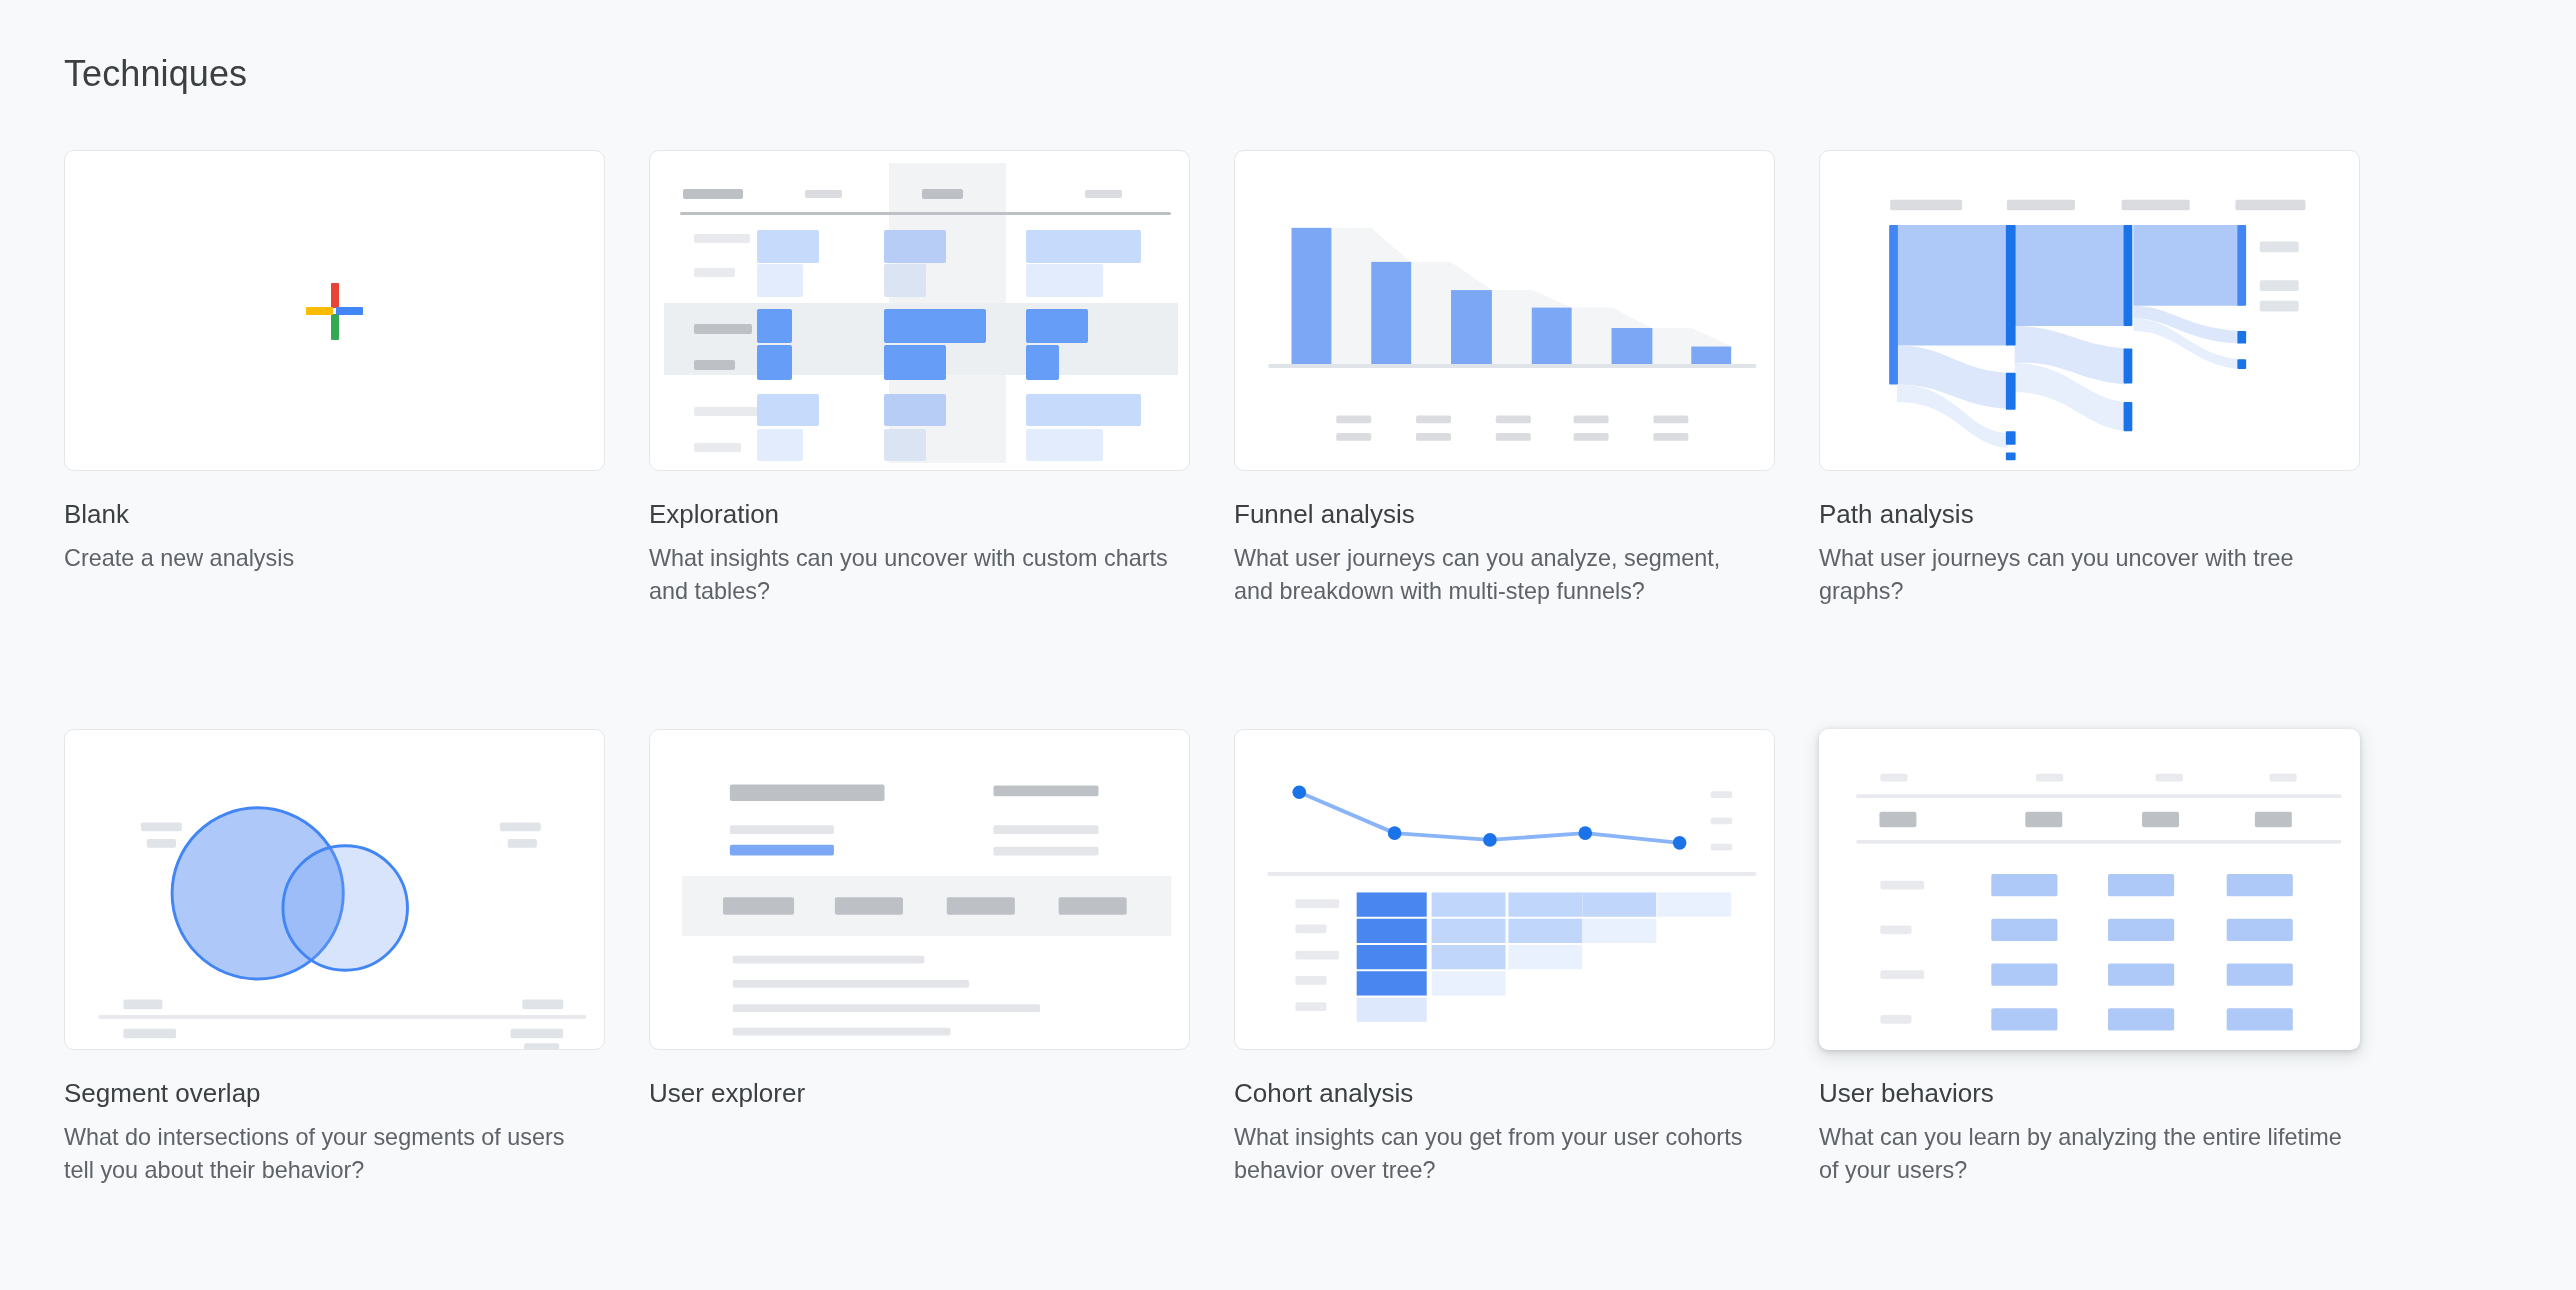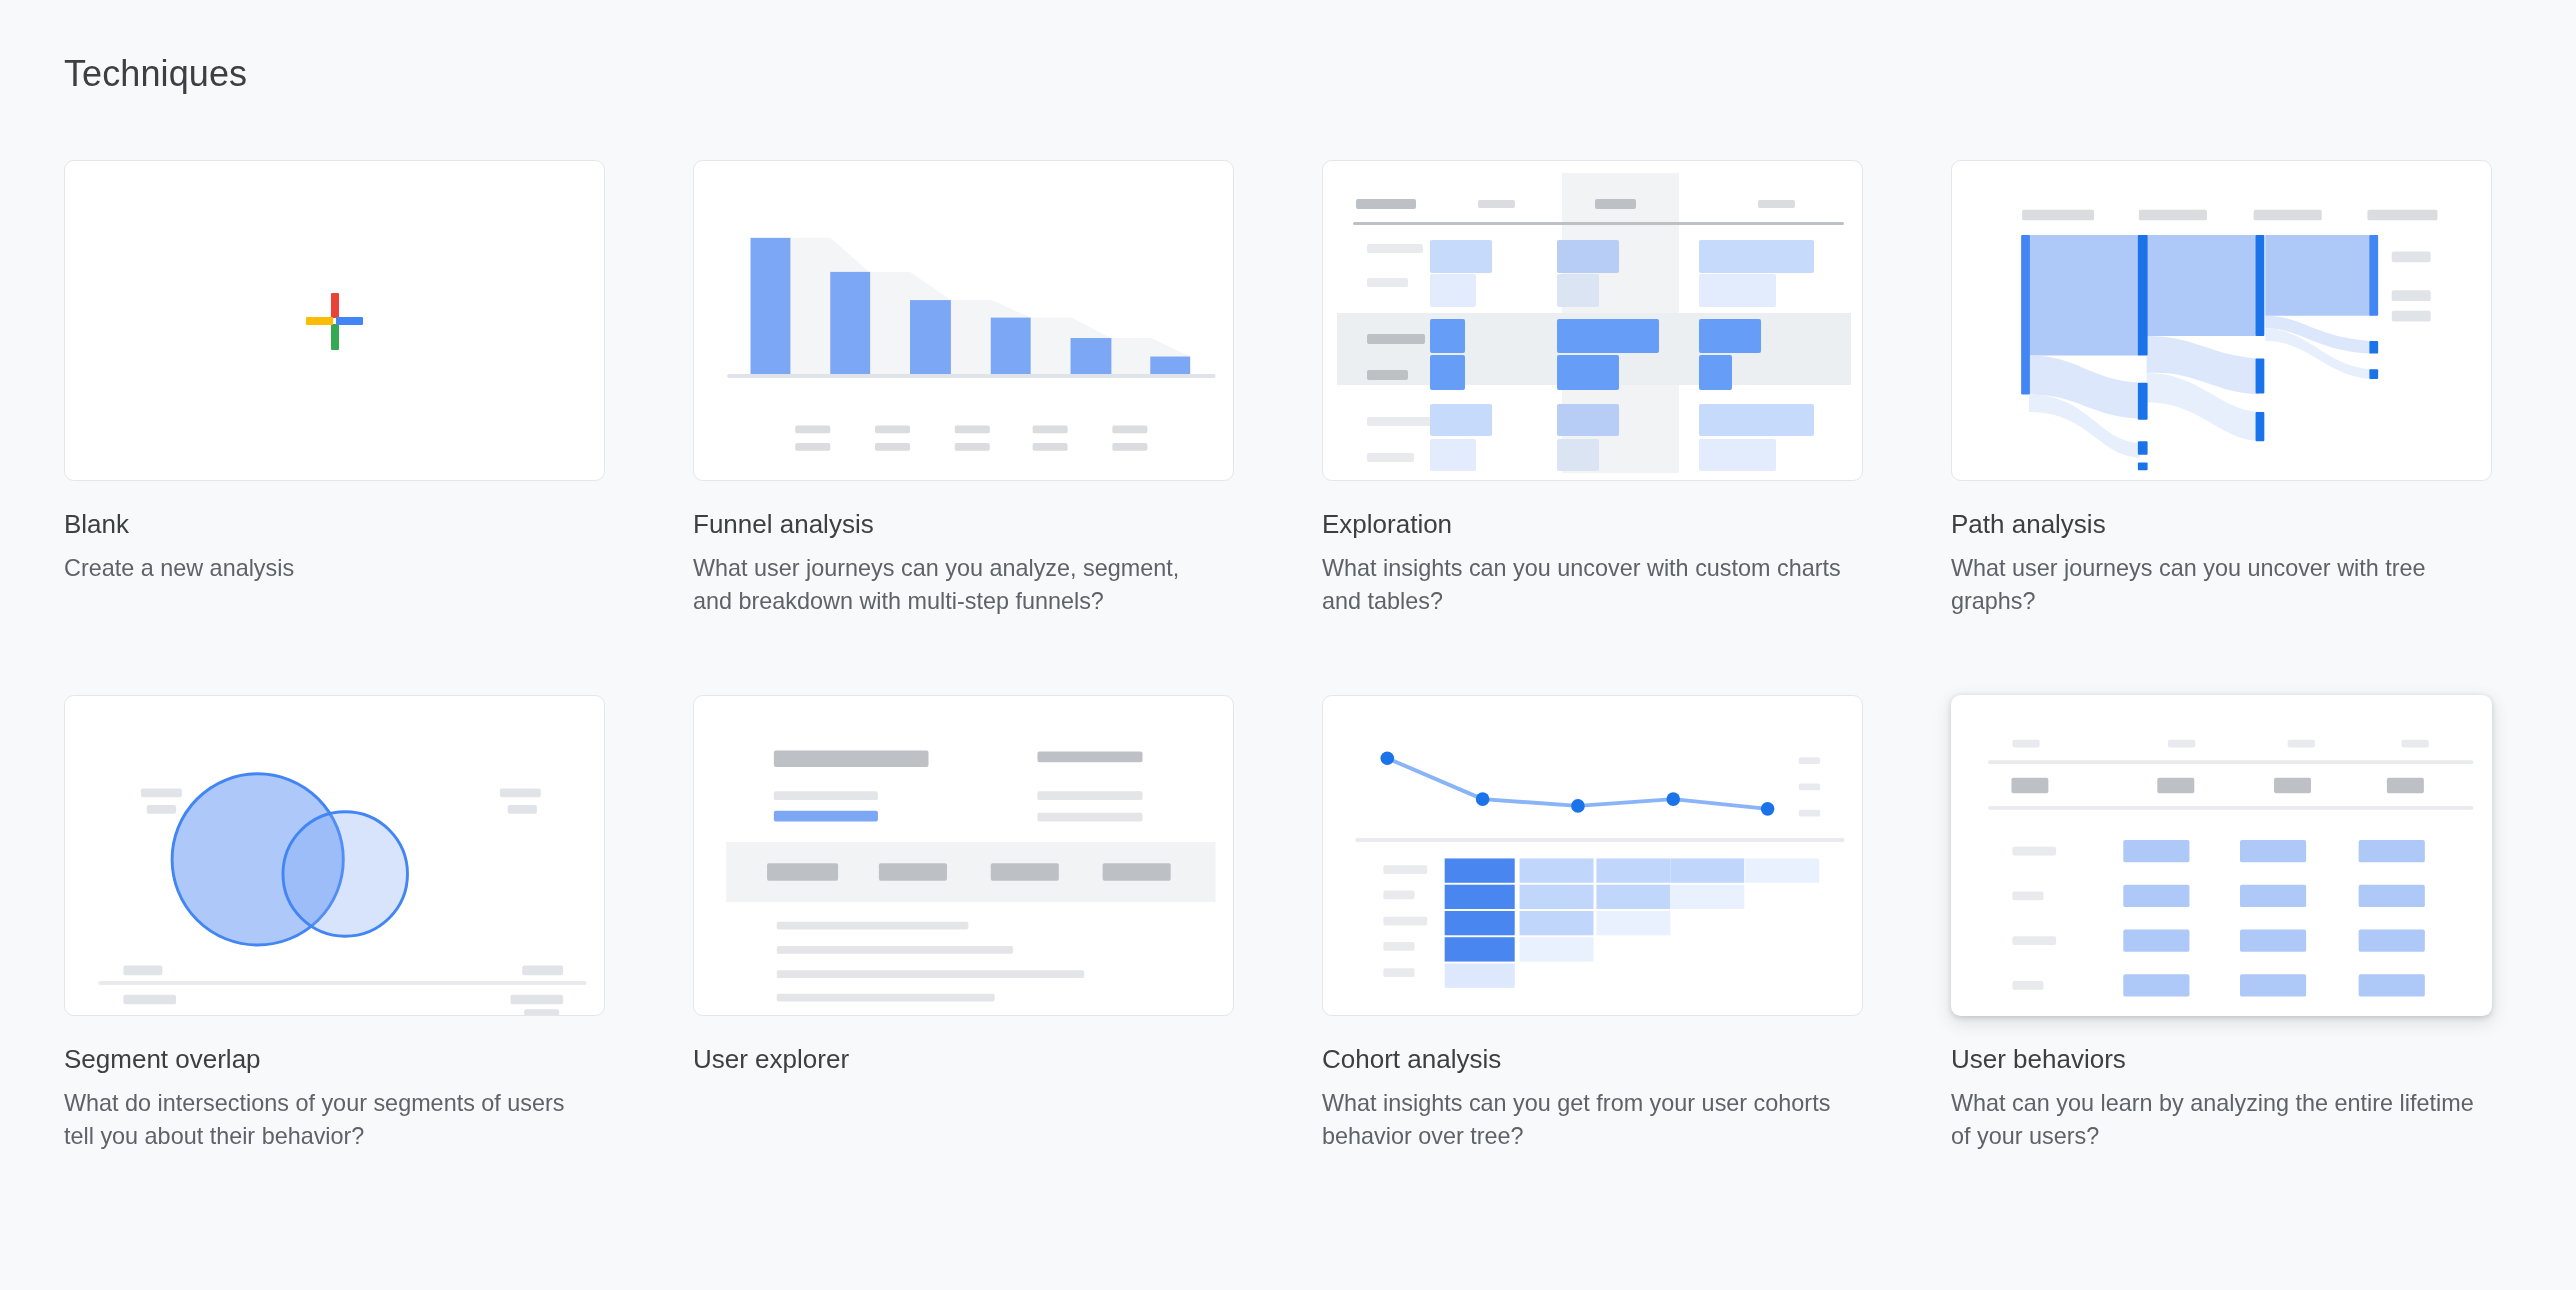--- a/index.html
+++ b/index.html
@@ -22,26 +22,27 @@
   .section-title {
     position: absolute;
     left: 64px; top: 53px;
     font-size: 36px;
     font-weight: 400;
     color: #3c4043;
     letter-spacing: 0.1px;
   }
   .grid {
     position: absolute;
-    left: 64px; top: 160px;
+    left: 64px; top: 150px;
     width: 2445px;
     display: grid;
     grid-template-columns: repeat(4, 541px);
     column-gap: 88px;
     row-gap: 0px;
+    gap: 44px;
   }
   .card-cell { width: 541px; }
   .row2 { margin-top: 76px; }
 
   .thumb {
     width: 541px; height: 321px;
     background: #ffffff;
     border: 1px solid #e4e7ea;
     border-radius: 9.7px;
     position: relative;
@@ -104,20 +105,65 @@
       <div class="thumb">
         <div class="plus-wrap">
           <div class="plus-arm arm-red"></div>
           <div class="plus-arm arm-green"></div>
           <div class="plus-arm arm-yellow"></div>
           <div class="plus-arm arm-blue"></div>
         </div>
       </div>
       <div class="card-title">Blank</div>
       <div class="card-desc">Create a new analysis</div>
+    </div>
+
+    <div class="card-cell">
+      <div class="thumb">
+
+        <div class="col-hl" style="left:239px;top:11.7px;width:117px;height:300px;"></div>
+
+        <div class="row-hl" style="left:13.6px;top:152px;width:514px;height:72px;"></div>
+
+        <div class="ph ph-dark" style="left:33px;top:38px;width:60px;height:9.7px;"></div>
+        <div class="ph ph-mid" style="left:155px;top:39px;width:37px;height:7.8px;"></div>
+        <div class="ph ph-dark" style="left:272px;top:38px;width:41px;height:9.7px;"></div>
+        <div class="ph ph-mid" style="left:435px;top:39px;width:37px;height:7.8px;"></div>
+        <div class="rule" style="left:30px;top:61px;width:491px;height:2.9px;background:#bdc1c6;"></div>
+
+        <div class="ph" style="left:44px;top:83px;width:56px;height:8.8px;"></div>
+        <div class="ph" style="left:44px;top:117px;width:41px;height:8.8px;"></div>
+        <div class="ph ph-dark" style="left:44px;top:173px;width:58px;height:9.7px;"></div>
+        <div class="ph ph-dark" style="left:44px;top:209px;width:41px;height:9.7px;"></div>
+        <div class="ph" style="left:44px;top:256px;width:66px;height:8.8px;"></div>
+        <div class="ph" style="left:44px;top:292px;width:47px;height:8.8px;"></div>
+
+        <div class="blue-blk" style="left:107px;top:79px;width:62px;height:33px;background:#c6dafc;"></div>
+        <div class="blue-blk" style="left:107px;top:113px;width:46px;height:33px;background:#e3ecfd;"></div>
+        <div class="blue-blk" style="left:234px;top:79px;width:62px;height:33px;background:#b7cdf5;"></div>
+        <div class="blue-blk" style="left:234px;top:113px;width:42px;height:33px;background:#dbe4f3;"></div>
+        <div class="blue-blk" style="left:376px;top:79px;width:115px;height:33px;background:#c6dafc;"></div>
+        <div class="blue-blk" style="left:376px;top:113px;width:77px;height:33px;background:#e3ecfd;"></div>
+
+        <div class="blue-blk" style="left:107px;top:158px;width:35px;height:34px;background:#669df6;"></div>
+        <div class="blue-blk" style="left:107px;top:194px;width:35px;height:35px;background:#669df6;"></div>
+        <div class="blue-blk" style="left:234px;top:158px;width:102px;height:34px;background:#669df6;"></div>
+        <div class="blue-blk" style="left:234px;top:194px;width:62px;height:35px;background:#669df6;"></div>
+        <div class="blue-blk" style="left:376px;top:158px;width:62px;height:34px;background:#669df6;"></div>
+        <div class="blue-blk" style="left:376px;top:194px;width:33px;height:35px;background:#669df6;"></div>
+
+        <div class="blue-blk" style="left:107px;top:243px;width:62px;height:32px;background:#c6dafc;"></div>
+        <div class="blue-blk" style="left:107px;top:278px;width:46px;height:32px;background:#e3ecfd;"></div>
+        <div class="blue-blk" style="left:234px;top:243px;width:62px;height:32px;background:#b7cdf5;"></div>
+        <div class="blue-blk" style="left:234px;top:278px;width:42px;height:32px;background:#dbe4f3;"></div>
+        <div class="blue-blk" style="left:376px;top:243px;width:115px;height:32px;background:#c6dafc;"></div>
+        <div class="blue-blk" style="left:376px;top:278px;width:77px;height:32px;background:#e3ecfd;"></div>
+      </div>
+      <div class="card-title">Exploration</div>
+      <div class="card-desc">What insights can you uncover with custom charts and tables?</div>
     </div>
 
     <div class="card-cell">
       <div class="thumb">
         <svg width="541" height="321" viewBox="0 0 556 330">
 
           <polygon points="98,79 140,79 180,114 180,220 98,220" fill="#f4f5f7"></polygon>
           <polygon points="180,114 222,114 264,143 264,220 180,220" fill="#f4f5f7"></polygon>
           <polygon points="264,143 306,143 346,161 346,220 264,220" fill="#f4f5f7"></polygon>
           <polygon points="346,161 388,161 428,182 428,220 346,220" fill="#f4f5f7"></polygon>
@@ -141,65 +187,20 @@
             <rect x="268" y="290" width="36" height="8" rx="2"></rect>
             <rect x="348" y="272" width="36" height="8" rx="2"></rect>
             <rect x="348" y="290" width="36" height="8" rx="2"></rect>
             <rect x="430" y="272" width="36" height="8" rx="2"></rect>
             <rect x="430" y="290" width="36" height="8" rx="2"></rect>
           </g>
         </svg>
       </div>
       <div class="card-title">Funnel analysis</div>
       <div class="card-desc">What user journeys can you analyze, segment, and breakdown with multi-step funnels?</div>
-    </div>
-
-    <div class="card-cell">
-      <div class="thumb">
-
-        <div class="col-hl" style="left:239px;top:11.7px;width:117px;height:300px;"></div>
-
-        <div class="row-hl" style="left:13.6px;top:152px;width:514px;height:72px;"></div>
-
-        <div class="ph ph-dark" style="left:33px;top:38px;width:60px;height:9.7px;"></div>
-        <div class="ph ph-mid" style="left:155px;top:39px;width:37px;height:7.8px;"></div>
-        <div class="ph ph-dark" style="left:272px;top:38px;width:41px;height:9.7px;"></div>
-        <div class="ph ph-mid" style="left:435px;top:39px;width:37px;height:7.8px;"></div>
-        <div class="rule" style="left:30px;top:61px;width:491px;height:2.9px;background:#bdc1c6;"></div>
-
-        <div class="ph" style="left:44px;top:83px;width:56px;height:8.8px;"></div>
-        <div class="ph" style="left:44px;top:117px;width:41px;height:8.8px;"></div>
-        <div class="ph ph-dark" style="left:44px;top:173px;width:58px;height:9.7px;"></div>
-        <div class="ph ph-dark" style="left:44px;top:209px;width:41px;height:9.7px;"></div>
-        <div class="ph" style="left:44px;top:256px;width:66px;height:8.8px;"></div>
-        <div class="ph" style="left:44px;top:292px;width:47px;height:8.8px;"></div>
-
-        <div class="blue-blk" style="left:107px;top:79px;width:62px;height:33px;background:#c6dafc;"></div>
-        <div class="blue-blk" style="left:107px;top:113px;width:46px;height:33px;background:#e3ecfd;"></div>
-        <div class="blue-blk" style="left:234px;top:79px;width:62px;height:33px;background:#b7cdf5;"></div>
-        <div class="blue-blk" style="left:234px;top:113px;width:42px;height:33px;background:#dbe4f3;"></div>
-        <div class="blue-blk" style="left:376px;top:79px;width:115px;height:33px;background:#c6dafc;"></div>
-        <div class="blue-blk" style="left:376px;top:113px;width:77px;height:33px;background:#e3ecfd;"></div>
-
-        <div class="blue-blk" style="left:107px;top:158px;width:35px;height:34px;background:#669df6;"></div>
-        <div class="blue-blk" style="left:107px;top:194px;width:35px;height:35px;background:#669df6;"></div>
-        <div class="blue-blk" style="left:234px;top:158px;width:102px;height:34px;background:#669df6;"></div>
-        <div class="blue-blk" style="left:234px;top:194px;width:62px;height:35px;background:#669df6;"></div>
-        <div class="blue-blk" style="left:376px;top:158px;width:62px;height:34px;background:#669df6;"></div>
-        <div class="blue-blk" style="left:376px;top:194px;width:33px;height:35px;background:#669df6;"></div>
-
-        <div class="blue-blk" style="left:107px;top:243px;width:62px;height:32px;background:#c6dafc;"></div>
-        <div class="blue-blk" style="left:107px;top:278px;width:46px;height:32px;background:#e3ecfd;"></div>
-        <div class="blue-blk" style="left:234px;top:243px;width:62px;height:32px;background:#b7cdf5;"></div>
-        <div class="blue-blk" style="left:234px;top:278px;width:42px;height:32px;background:#dbe4f3;"></div>
-        <div class="blue-blk" style="left:376px;top:243px;width:115px;height:32px;background:#c6dafc;"></div>
-        <div class="blue-blk" style="left:376px;top:278px;width:77px;height:32px;background:#e3ecfd;"></div>
-      </div>
-      <div class="card-title">Exploration</div>
-      <div class="card-desc">What insights can you uncover with custom charts and tables?</div>
     </div>
 
     <div class="card-cell">
       <div class="thumb">
         <svg width="541" height="321" viewBox="0 0 556 330">
 
           <g fill="#dadce0">
             <rect x="72" y="50" width="74" height="11" rx="2"></rect>
             <rect x="192" y="50" width="70" height="11" rx="2"></rect>
             <rect x="310" y="50" width="70" height="11" rx="2"></rect>

